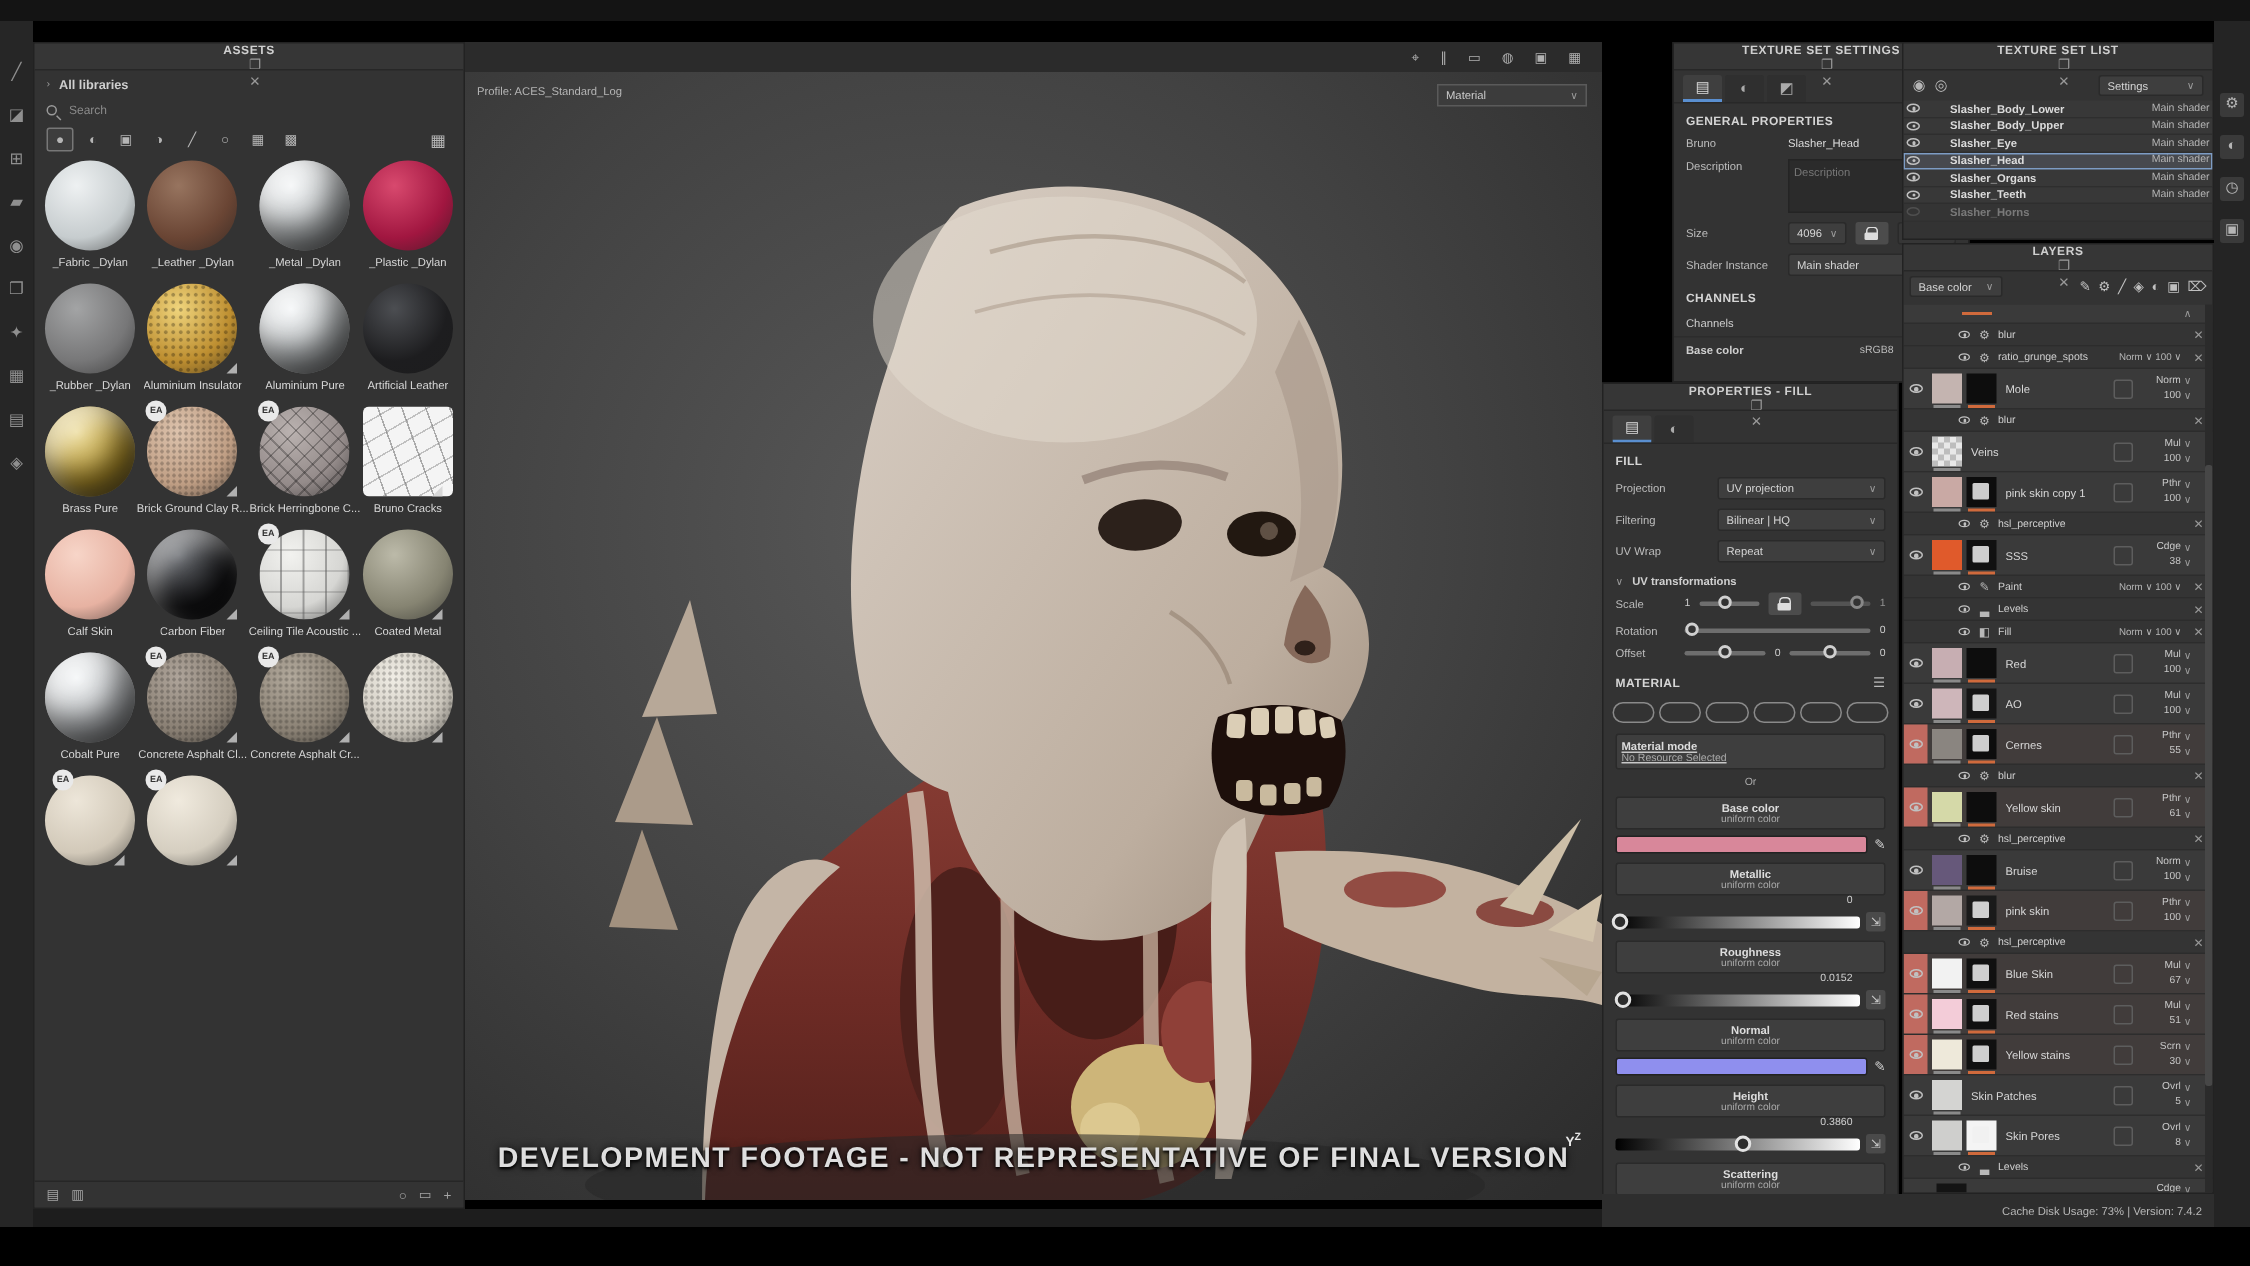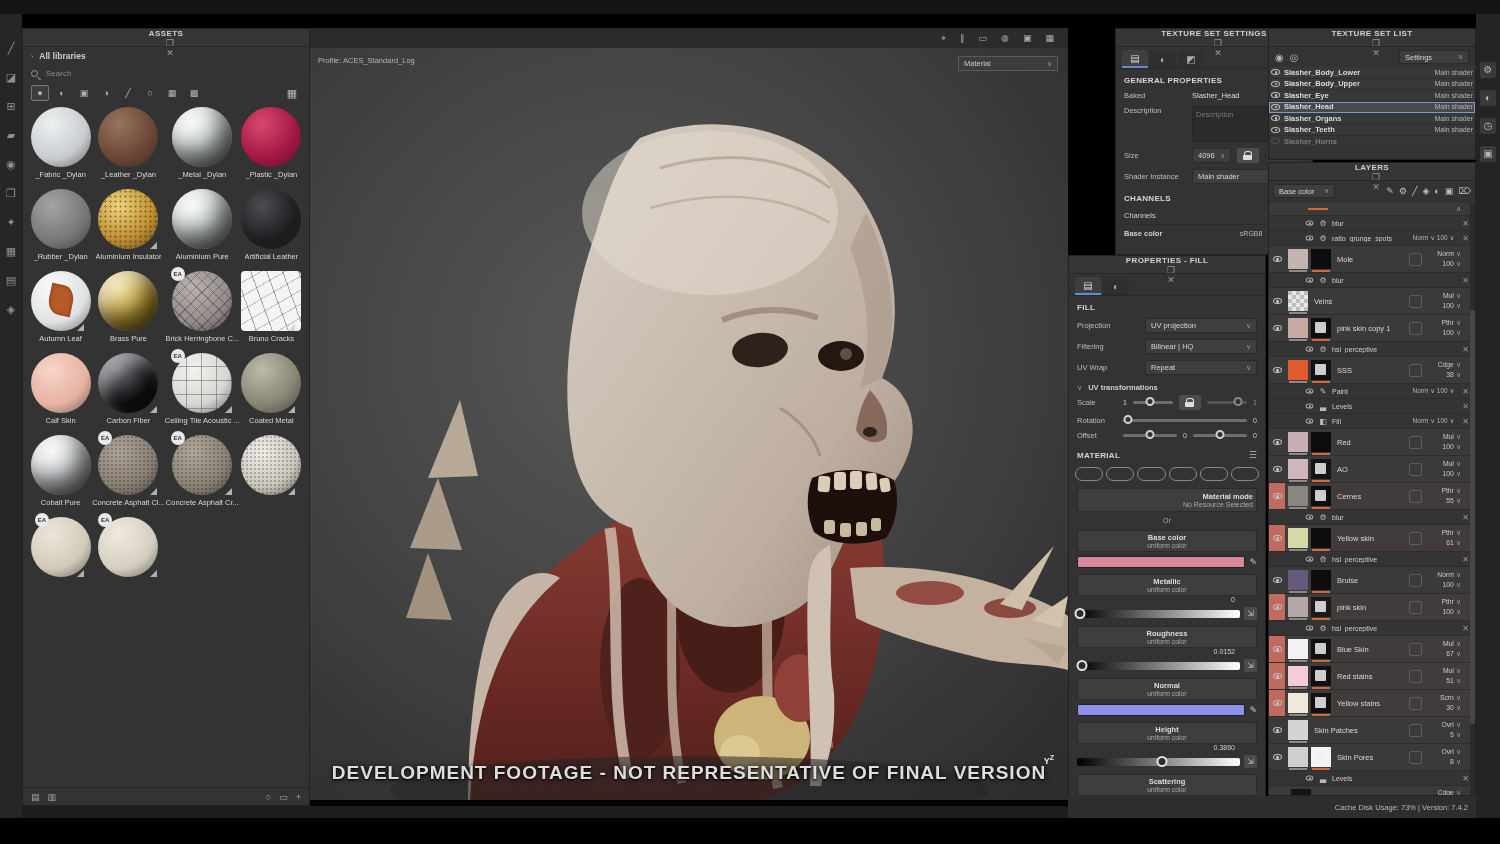--- a/index.html
+++ b/index.html
@@ -77,41 +77,41 @@
   .chanrow{display:flex;align-items:center;padding:3px 8px;font-size:7.5px;color:#cfcfcf;gap:6px;}
   .chanrow .plus{margin-left:auto;font-size:11px;color:#ccc;}
   .chanrow .r{margin-left:auto;display:flex;align-items:center;gap:6px;color:#bbb;font-size:7px;}
   
   #pfill{left:1068px;top:255px;width:198px;height:563px;overflow:hidden;}
   .slider{flex:1;height:3px;background:#6e6e6e;border-radius:2px;position:relative;}
   .slider .hd{position:absolute;top:-4px;width:9px;height:9px;border:2px solid #cfcfcf;border-radius:50%;background:#333;transform:translateX(-50%);}
   .sliderval{font-size:7px;color:#cfcfcf;}
   .matbtns{display:flex;gap:3px;padding:4px 6px;}
   .mb{flex:1;height:14px;border:1px solid #8a8a8a;border-radius:7px;font-size:6.8px;color:#ddd;display:flex;align-items:center;justify-content:center;font-weight:bold;}
-  .modebox{margin:3px 8px;background:#3e3e3e;border:1px solid #2a2a2a;border-radius:2px;padding:3px;text-align:right;}
+  .modebox{margin:3px 8px;background:#3e3e3e;border:1px solid #2a2a2a;border-radius:2px;padding:3px;text-align:left;text-decoration:underline;}
   .modebox .t1{font-size:7.5px;font-weight:bold;color:#ddd;}
   .modebox .t2{font-size:7px;color:#aaa;}
   .orlbl{text-align:center;font-size:7px;color:#aaa;padding:2px 0;}
   .chanblk{margin:4px 8px 0;}
   .chanblk .hdr{background:#3e3e3e;border:1px solid #2a2a2a;border-radius:2px;text-align:center;padding:2px;}
   .chanblk .hdr .t1{font-size:7.5px;font-weight:bold;color:#ddd;}
   .chanblk .hdr .t2{font-size:6.8px;color:#aaa;}
   .chanblk .body{display:flex;align-items:center;gap:4px;padding:4px 0 2px;}
   .swatch{flex:1;height:12px;border-radius:2px;border:1px solid #222;}
   .grad{flex:1;height:8px;border-radius:2px;background:linear-gradient(90deg,#000,#fff);position:relative;}
   .grad .hd{position:absolute;top:-2px;width:11px;height:11px;border-radius:50%;background:#2d2d2d;border:2px solid #e2e2e2;transform:translateX(-50%);}
   .valrow{display:flex;justify-content:flex-end;font-size:7px;color:#cfcfcf;padding-right:22px;}
   .pickbox{width:13px;height:13px;background:#4a4a4a;border-radius:2px;color:#ccc;font-size:8px;text-align:center;line-height:13px;flex:none;}
   .pen{font-size:9px;color:#ccc;flex:none;}
   
   #tsl{left:1268px;top:28px;width:208px;height:132px;overflow:hidden;}
   #tsl .tb{display:flex;align-items:center;padding:3px 6px;gap:6px;}
   #tsl .tb .i{font-size:10px;color:#b5b5b5;}
   #tsl .tb .dd{flex:none;width:70px;margin-left:auto;height:14px;}
-  .tslrow{display:flex;align-items:center;height:11.5px;padding:0 2px;gap:4px;border-bottom:1px solid #2e2e2e;background:#383838;justify-content:flex-end;}
+  .tslrow{display:flex;align-items:center;height:11.5px;padding:0 2px;gap:20px;border-bottom:1px solid #2e2e2e;background:#383838;justify-content:flex-end;}
   .tslrow .nm{font-size:7.5px;font-weight:bold;color:#dcdcdc;flex:1;white-space:nowrap;overflow:hidden;}
   .tslrow .sh{font-size:7px;color:#b5b5b5;}
   .tslrow.sel{background:#47494e;outline:1px solid #7d9cc4;outline-offset:-1px;}
   .tslrow.off{opacity:.42;}
   .eye{width:9px;height:6px;border:1px solid #c0c0c0;border-radius:50%;position:relative;flex:none;}
   .eye:after{content:"";position:absolute;left:2.5px;top:1px;width:2.5px;height:2.5px;border-radius:50%;background:#c0c0c0;}
   .eye.off2{border-color:#777;}
   .eye.off2:after{display:none;}
   
   #layers{left:1268px;top:162px;width:208px;height:634px;overflow:hidden;}
@@ -249,29 +249,29 @@
           <div class="sphere ov-chrome" style="--c1: #f5f7f8; --c2: #b2b6b8;"></div>
 
           <div class="lbl">Aluminium Pure</div>
         </div>
         <div class="tile">
           <div class="sphere" style="--c1: #4c4e52; --c2: #1d1d1f;"></div>
 
           <div class="lbl">Artificial Leather</div>
         </div>
         <div class="tile">
-          <div class="sphere ov-leaf" style="--c1: #fafbfb; --c2: #dfe2e2;"></div>
-
+          <div class="sphere ov-chrome" style="--c1: #ecdc9c; --c2: #b2922c;"></div>
+
+          <div class="lbl">Brass Pure</div>
+        </div>
+        <div class="tile">
+          <div class="sphere ov-speckle" style="--c1: #dcc2ac; --c2: #bf9e84;"></div>
+          <div class="badge-ea">EA</div>
           <div class="badge-sbs"></div>
-          <div class="lbl">Autumn Leaf</div>
-        </div>
-        <div class="tile">
-          <div class="sphere ov-chrome" style="--c1: #ecdc9c; --c2: #b2922c;"></div>
-
-          <div class="lbl">Brass Pure</div>
+          <div class="lbl">Brick Ground Clay R...</div>
         </div>
         <div class="tile">
           <div class="sphere ov-brick" style="--c1: #bab2b0; --c2: #948b8a;"></div>
           <div class="badge-ea">EA</div>
 
           <div class="lbl">Brick Herringbone C...</div>
         </div>
         <div class="tile">
           <div class="sphere ov-cracks sq" style="--c1: #ffffff; --c2: #f2f2f2;"></div>
 
@@ -452,21 +452,21 @@
       <span class="pico">❐</span>
       <span class="pico">✕</span>
     </div>
     <div class="tabs">
       <span class="tab on">▤</span>
       <span class="tab">◐</span>
       <span class="tab">◩</span>
     </div>
     <div class="sechead">GENERAL PROPERTIES</div>
     <div class="fieldrow">
-      <span class="flabel">Baked</span>
+      <span class="flabel">Bruno</span>
       <span style="font-size:7.5px;color:#ddd;">Slasher_Head</span>
     </div>
     <div class="fieldrow" style="align-items:flex-start;">
       <span class="flabel">Description</span>
       <textarea placeholder="Description" style=""></textarea>
     </div>
     <div class="fieldrow">
       <span class="flabel">Size</span>
       <span class="dd">
           <span>4096</span>

